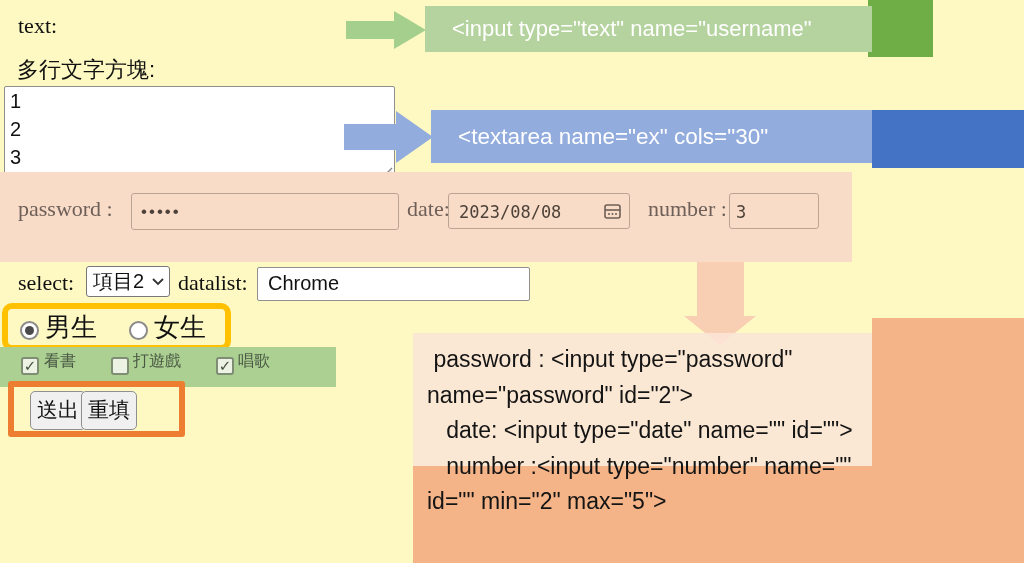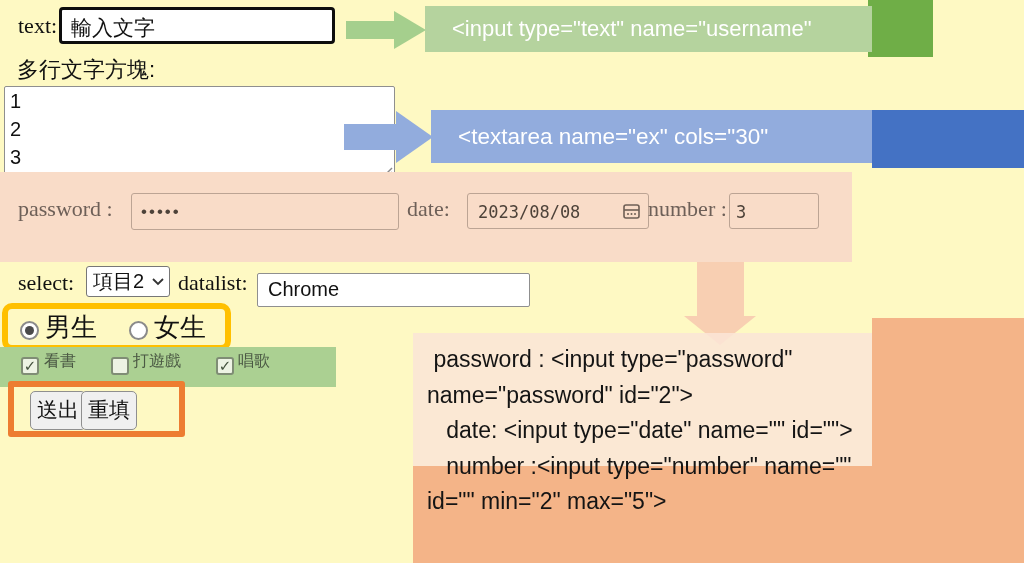--- a/index.html
+++ b/index.html
@@ -19,21 +19,21 @@
             background:#fff;box-sizing:border-box;font-size:20px;line-height:28px;padding:0 5px;color:#111;}
   .grip{right:1px;bottom:1px;}
 
   
   .band{left:0;top:172px;width:852px;height:90px;background:#f9dcc8;}
   .band-lbl{font-size:22px;color:#6e6058;}
   .band-input{border:1.5px solid #bca494;border-radius:3px;box-sizing:border-box;background:transparent;}
 
   .select-box{left:86px;top:266px;width:84px;height:31px;border:1.5px solid #777;border-radius:3px;
               background:#fff;box-sizing:border-box;line-height:28px;font-size:20px;padding-left:6px;color:#111;}
-  .datalist-input{left:257px;top:273px;width:273px;height:34px;border:1.5px solid #8f8f8f;border-radius:2px;
+  .datalist-input{left:257px;top:267px;width:273px;height:34px;border:1.5px solid #8f8f8f;border-radius:2px;
               background:#fff;box-sizing:border-box;line-height:31px;font-size:20px;padding-left:10px;color:#111;}
 
   .hl-yellow{left:2px;top:303px;width:229px;height:48px;border:6px solid #ffc000;border-radius:10px;box-sizing:border-box;}
   .hl-orange{left:8px;top:381px;width:177px;height:56px;border:6px solid #ed7d31;border-radius:3px;box-sizing:border-box;}
 
   .radio{width:19px;height:19px;border:2px solid #8a8a8a;border-radius:50%;background:#fff;box-sizing:border-box;}
   .radio.on::after{content:"";position:absolute;left:3px;top:3px;width:9px;height:9px;border-radius:50%;background:#4a4a4a;}
   .opt-lbl{font-size:26px;color:#111;}
 
   .green-band{left:0;top:347px;width:336px;height:40px;background:#abd092;}
@@ -60,23 +60,20 @@
   .peach-dark-bottom{left:413px;top:466px;width:611px;height:97px;background:#f4b488;}
   .peach-light-box{left:413px;top:333px;width:459px;height:133px;background:rgba(251,229,214,0.88);}
   .peach-code{left:413px;top:342px;width:585px;font-size:23px;line-height:35.5px;color:#141414;padding-left:14px;}
 </style>
 </head>
 <body>
 
 <div id="canvas">
 
   <div class="abs serif lbl" style="left:18px;top:13px;">text:</div>
-  <div class="abs text-input">
-    <span>輸入文字</span>
-  </div>
 
   <div class="abs arrow-shaft" style="left:346px;top:21px;width:50px;height:18px;"></div>
   <div class="abs arrow-head-right-green" style="left:394px;top:11px;"></div>
   <div class="abs rect-green-dark"></div>
   <div class="abs rect-green-light">
     <div class="code-white nowrap" style="padding-left:27px;line-height:46px;">&lt;input type="text" name="username"</div>
   </div>
 
   <div class="abs lbl" style="left:17px;top:55px;font-size:22px;">多行文字方塊:</div>
   <div class="abs textarea">
@@ -97,21 +94,21 @@
   </div>
 
   <div class="abs band"></div>
 
   <div class="abs serif band-lbl" style="left:18px;top:196px;">password :</div>
   <div class="abs band-input" style="left:131px;top:193px;width:268px;height:37px;">
     <span class="abs" style="left:9px;top:8px;font-size:17px;letter-spacing:2px;color:#4d4239;">•••••</span>
   </div>
 
   <div class="abs serif band-lbl" style="left:407px;top:196px;">date:</div>
-  <div class="abs band-input" style="left:467px;top:193px;width:182px;height:36px;">
+  <div class="abs band-input" style="left:448px;top:193px;width:182px;height:36px;">
     <span class="abs mono" style="left:10px;top:8px;font-size:17px;color:#4d4239;">2023/08/08</span>
     <svg class="abs" style="right:7px;top:8px;" width="19" height="18">
       <rect x="2" y="3" width="15" height="13" rx="2" fill="none" stroke="#6e5f55" stroke-width="1.6"></rect>
       <line x1="2" y1="8" x2="17" y2="8" stroke="#6e5f55" stroke-width="1.6"></line>
       <circle cx="6" cy="12" r="1" fill="#6e5f55"></circle>
       <circle cx="9.5" cy="12" r="1" fill="#6e5f55"></circle>
       <circle cx="13" cy="12" r="1" fill="#6e5f55"></circle>
     </svg>
   </div>
 

